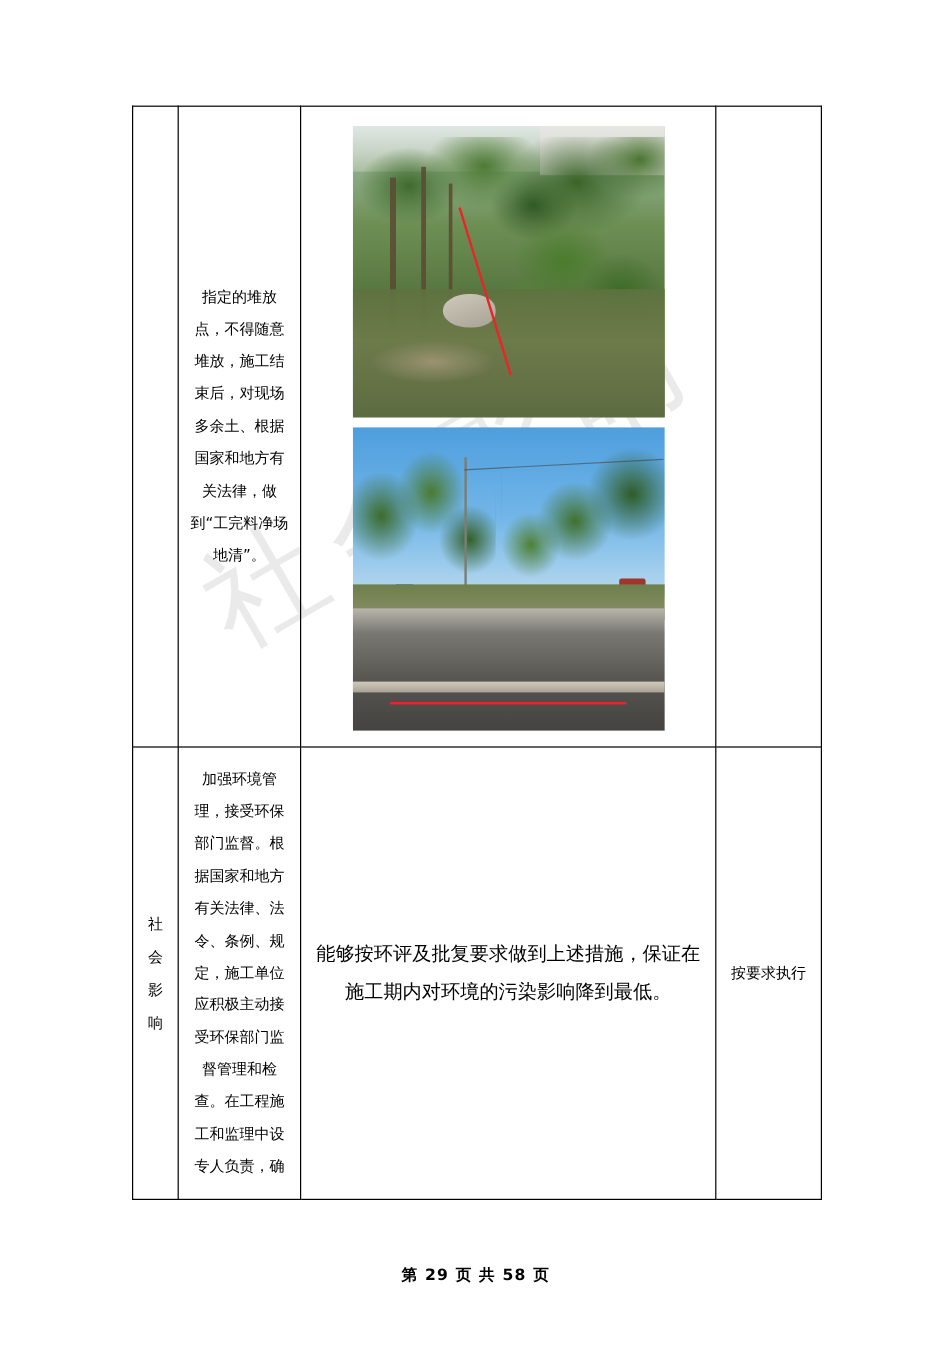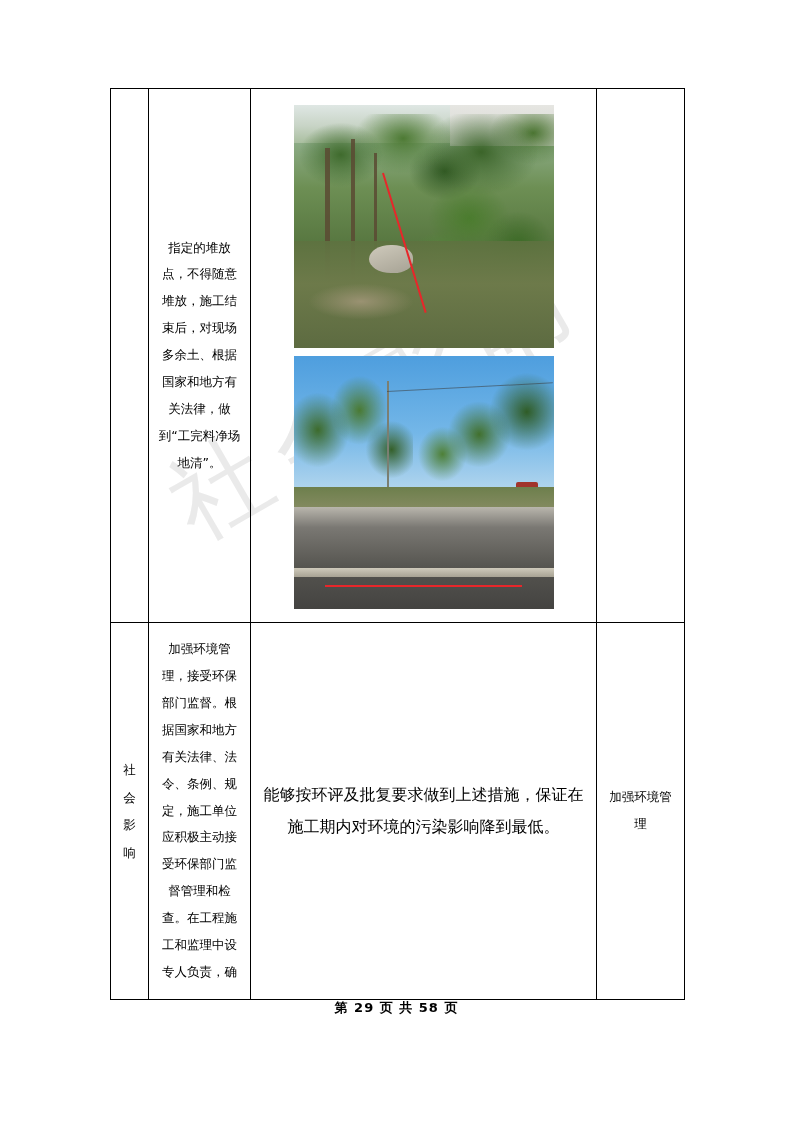--- a/index.html
+++ b/index.html
@@ -248,21 +248,21 @@
     top: 52%;
     width: 14px;
     height: 8px;
     background: #2d5f9e;
   }
 
   
   .footer {
     position: absolute;
     left: 0;
-    top: 999px;
+    top: 1054px;
     width: 793px;
     text-align: center;
     font-size: 13px;
     font-weight: bold;
     font-family: "DejaVu Sans", sans-serif;
     letter-spacing: 1px;
     z-index: 10;
   }
 </style>
 </head>
@@ -336,21 +336,21 @@
             <span>响</span>
           </div>
         </td>
         <td class="row2-h">
           <div class="cell-text">加强环境管理，接受环保部门监督。根据国家和地方有关法律、法令、条例、规定，施工单位应积极主动接受环保部门监督管理和检查。在工程施工和监理中设专人负责，确</div>
         </td>
         <td class="row2-h">
           <div class="cell-text-left">能够按环评及批复要求做到上述措施，保证在施工期内对环境的污染影响降到最低。</div>
         </td>
         <td class="row2-h">
-          <div class="cell-text">加强环境管理</div>
+          <div class="cell-text">按要求执行</div>
         </td>
       </tr>
     </tbody>
   </table>
 
   <div class="footer">第 29 页 共 58 页</div>
 
 </div>
 
 </body></html>

